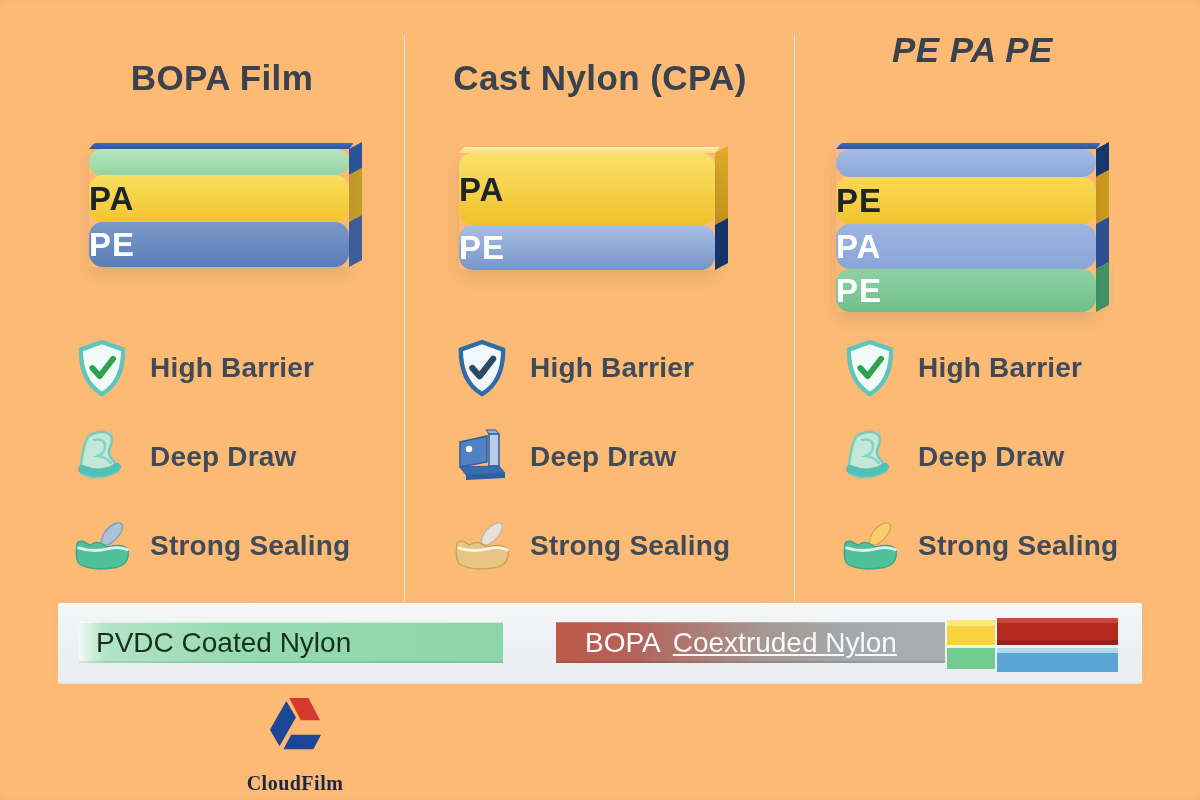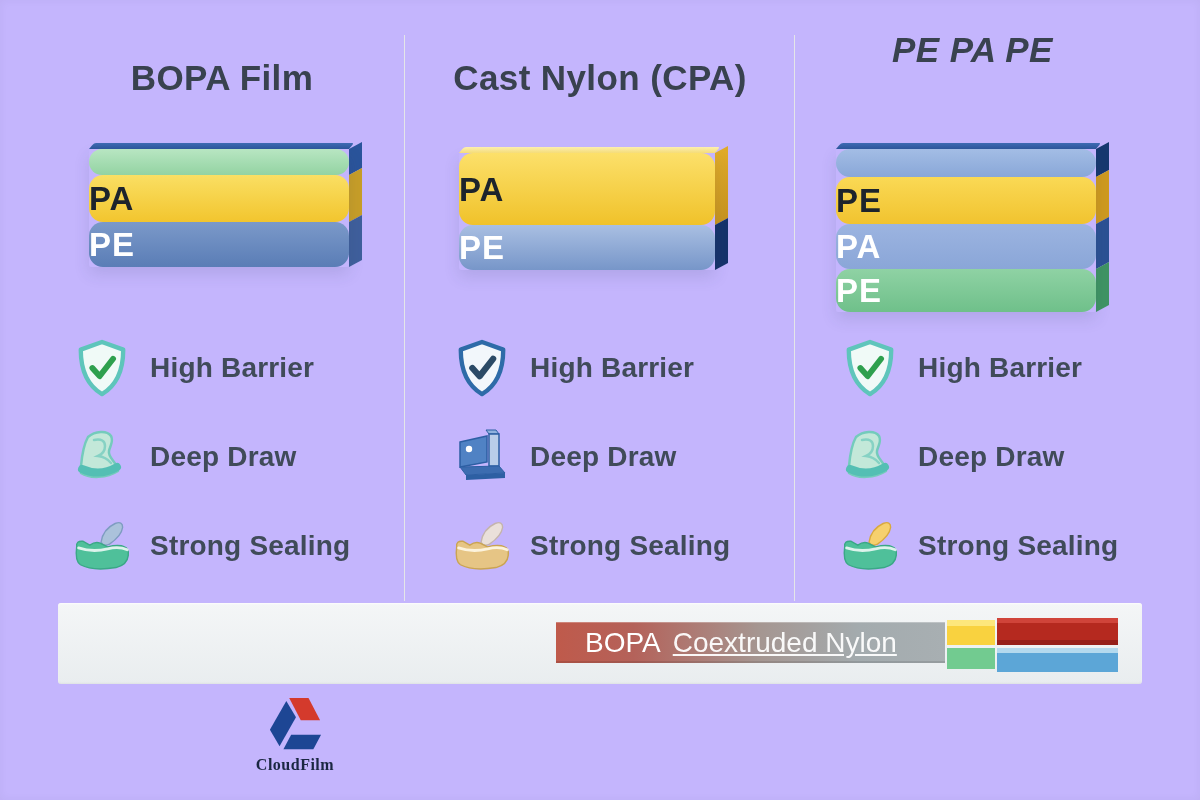--- a/index.html
+++ b/index.html
@@ -1,17 +1,17 @@
 <!DOCTYPE html>
 <html><head>
 <meta charset="utf-8">
 <style>
   html,body{margin:0;padding:0;}
   body{font-family:"Liberation Sans", sans-serif; background:#ffffff;}
-  #page{position:relative;width:1200px;height:800px;background:#c4b5fd;overflow:hidden;
+  #page{position:relative;width:1200px;height:800px;background:#fdba74;overflow:hidden;
         box-shadow:inset 0 0 10px rgba(0,0,0,.04);}
 
   .divider{position:absolute;top:35px;width:1px;height:566px;background:#e4e6e8;}
   #divider-1{left:404px;} #divider-2{left:794px;}
 
   .col{position:absolute;top:0;}
   #col-1{left:40px;width:364px;}
   #col-2{left:420px;width:360px;}
   #col-3{left:800px;width:345px;}
 
@@ -64,22 +64,22 @@
                  background:linear-gradient(180deg,#fde77c 0 25%,#f9d23f 25%);}
   #swatch-red{left:939px;top:15px;width:121px;height:27px;
               background:linear-gradient(180deg,#d0443a 0 18%,#b5291f 18% 80%,#96201a 80%);}
   #swatch-green{left:889px;top:45px;width:48px;height:21px;background:#72cb90;}
   #swatch-blue{left:939px;top:45px;width:121px;height:24px;
                background:linear-gradient(180deg,#b3d9ee 0 20%,#5ca6d7 20%);}
 
   
   #logo-wrap{position:absolute;left:247px;top:697px;width:96px;display:flex;flex-direction:column;
              align-items:center;}
-  #logo-text{font-family:"Liberation Serif", serif;font-weight:700;font-size:16px;color:#1b2742;
-             margin-top:1px;letter-spacing:.5px;}
+  #logo-text{font-family:"Liberation Serif", serif;font-weight:700;font-size:20px;color:#1b2742;
+             margin-top:17px;letter-spacing:.5px;}
   #caption{position:absolute;left:345px;top:718px;font-size:31px;font-weight:500;color:#3d4755;
            letter-spacing:.2px;white-space:nowrap;}
 </style>
 </head>
 <body>
 
 <div id="page">
 
   <div class="divider" id="divider-1"></div>
   <div class="divider" id="divider-2"></div>
@@ -248,20 +248,23 @@
       <div class="layer" style="height:45px;background:linear-gradient(180deg,#9cb4e0,#8aa6d8);">
         <span class="layer-label" style="color:#ffffff;">PA</span>
       </div>
       <div class="layer" style="height:43px;background:linear-gradient(180deg,#8fd2a4,#6fc08a);">
         <span class="layer-label" style="color:#ffffff;">PE</span>
       </div>
     </div>
   </div>
 
   <div id="footer-band">
+    <div id="pvdc-bar">
+      <span>PVDC Coated Nylon</span>
+    </div>
     <div id="evoh-bar">
       <span class="emph">BOPA</span><span class="rest">Coextruded Nylon</span>
     </div>
     <div class="swatch" id="swatch-yellow"></div>
     <div class="swatch" id="swatch-red"></div>
     <div class="swatch" id="swatch-green"></div>
     <div class="swatch" id="swatch-blue"></div>
   </div>
 
   <div id="logo-wrap">

